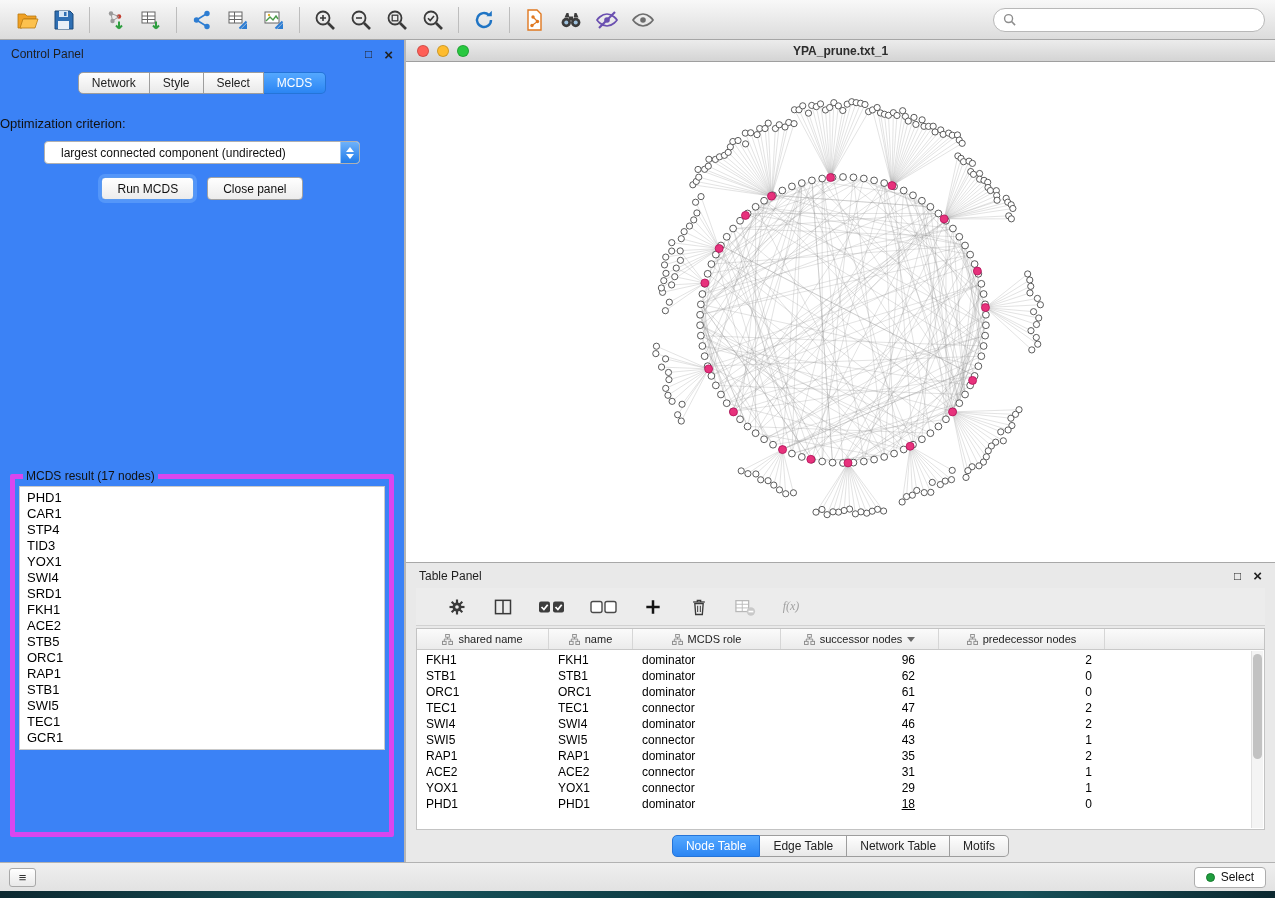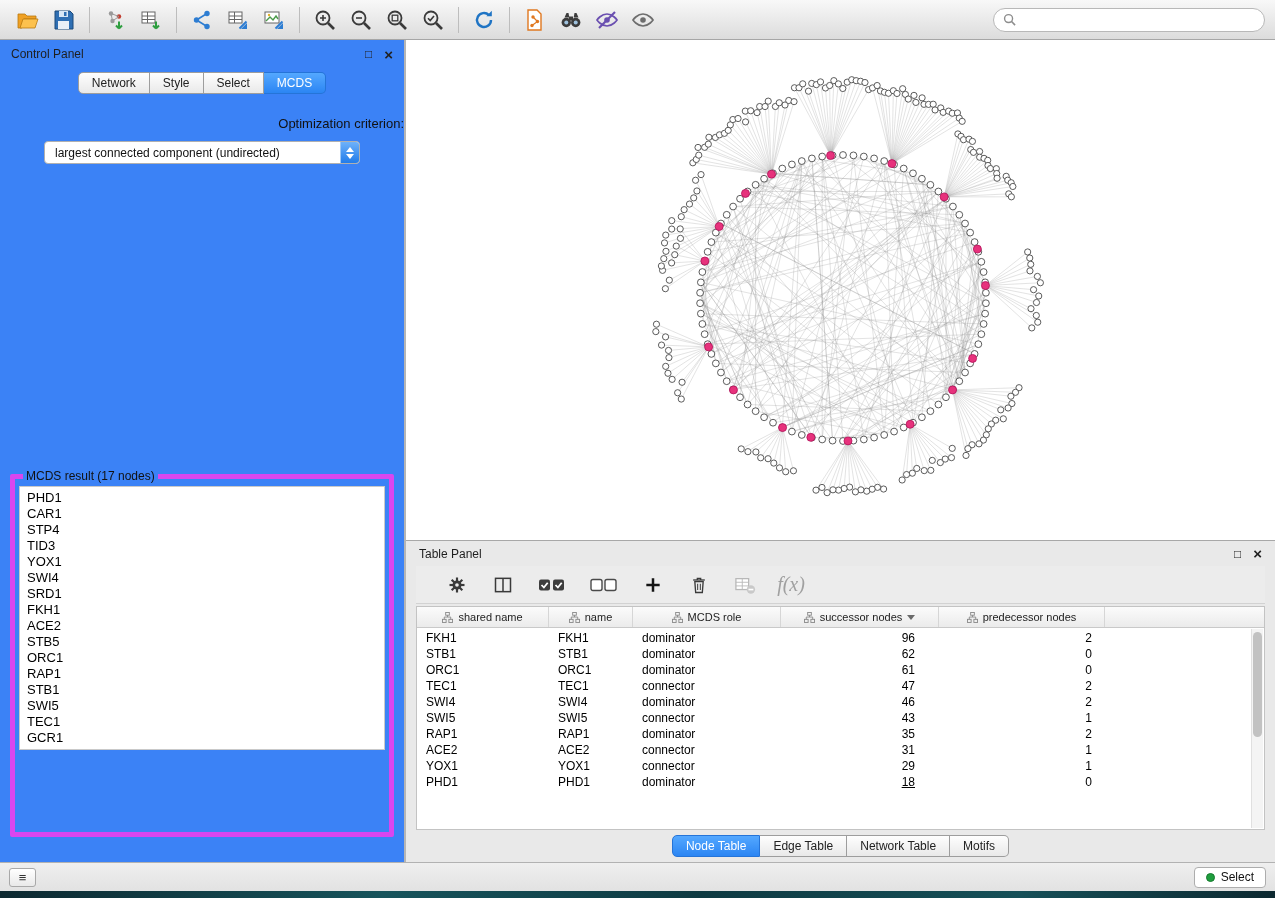--- a/index.html
+++ b/index.html
@@ -29,24 +29,24 @@
   .wicon { font-size:12px; color:#222; line-height:1; cursor:default; }
   .wicon.x { font-size:15px; font-weight:bold; }
 
   .tabbar { display:flex; justify-content:center; margin:4px 0 6px; }
   .tab { font-size:12px; color:#222; padding:3px 13px; border:1px solid #9d9d9d; border-left-width:0;
          background:linear-gradient(#fefefe,#e9e9e9); cursor:default; }
   .tab:first-child { border-left-width:1px; border-radius:5px 0 0 5px; }
   .tab:last-child { border-radius:0 5px 5px 0; }
   .tab.active { background:linear-gradient(#54a8ff,#2b85f3); border-color:#2574d8; color:#fff; }
 
-  .opt-label { text-align:right; font-size:13px; color:#111; margin:16px 0 10px; }
+  .opt-label { text-align:left; font-size:13px; color:#111; margin:16px 0 10px; }
   .dropdown { width:316px; margin:0 auto; height:23px; background:#fff; border:1px solid #b0b0b0;
               border-radius:4px; display:flex; align-items:center; font-size:12px; color:#111;
-              padding-left:10px; overflow:hidden; }
+              padding-left:16px; overflow:hidden; }
   .dropdown .stepper { margin-left:auto; width:19px; height:23px; background:linear-gradient(#71b4fb,#1e79e9);
                        border-left:1px solid #9ec7f5; display:flex; flex-direction:column; align-items:center;
                        justify-content:center; gap:2px; }
 
   .btn-row { display:flex; justify-content:center; gap:13px; margin:13px 0 0; }
   .pushbtn { font:12px "Liberation Sans",sans-serif; height:23px; padding:0 15px; color:#111;
              background:linear-gradient(#ffffff,#ececec); border:1px solid #a3a3a3; border-radius:4px; cursor:default; }
   .pushbtn.focused { box-shadow:0 0 0 3px rgba(98,162,250,.65); border-color:#5a9af0; }
 
   .result-box { margin:auto 10px 25px; height:368px; border:5px solid #d946ef; border-radius:2px;
@@ -66,21 +66,21 @@
   .net-canvas svg { position:absolute; inset:0; }
 
   
   .table-panel { flex:1 1 auto; background:#e9e9e9; border-top:1px solid #a8a8a8;
                  display:flex; flex-direction:column; min-height:0; }
   .tp-header { height:25px; display:flex; align-items:center; padding:0 13px; font-size:12px; color:#1e1e1e; }
   .tp-header .ctrls { margin-left:auto; display:flex; gap:12px; align-items:center; }
   .tp-toolbar { height:38px; flex:0 0 38px; display:flex; align-items:center; gap:20px; padding:0 0 0 28px;
                 background:#ececec; border-bottom:1px solid #d2d2d2; margin:0 10px; }
   .tp-toolbar .tbtn { display:flex; align-items:center; justify-content:center; width:26px; height:26px; }
-  .fx { font-family:"Liberation Serif",serif; font-style:italic; font-size:20px; color:#a0a0a0; }
+  .fx { font-family:"Liberation Serif",serif; font-style:italic; font-size:12px; color:#a0a0a0; }
 
   .table-wrap { margin:2px 10px 0; background:#fff; border:1px solid #c3c3c3; flex:1 1 auto;
                 position:relative; overflow:hidden; display:flex; flex-direction:column; }
   .thead { display:flex; height:21px; flex:0 0 21px; background:linear-gradient(#fbfbfb,#ebebeb);
            border-bottom:1px solid #c9c9c9; font-size:11px; color:#222; }
   .th { display:flex; align-items:center; justify-content:center; gap:5px;
         border-right:1px solid #d6d6d6; height:100%; }
   .th-fill { flex:1; border-right:none; }
   .tbody { flex:1; overflow:hidden; font-size:12px; color:#000; padding-top:2px; }
   .tr { display:flex; height:16px; align-items:center; }
@@ -273,20 +273,24 @@
         <span class="stepper">
           <svg width="8" height="5" viewBox="0 0 8 5">
               <path d="M4 0l4 5H0z" fill="#fff"></path>
             </svg>
           <svg width="8" height="5" viewBox="0 0 8 5">
               <path d="M4 5L0 0h8z" fill="#fff"></path>
             </svg>
         </span>
       </div>
 
+      <div class="btn-row">
+        <button class="pushbtn focused">Run MCDS</button>
+        <button class="pushbtn">Close panel</button>
+      </div>
 
       <fieldset class="result-box">
         <legend>MCDS result (17 nodes)</legend>
         <div class="result-list" id="mcds-list">
             <div>PHD1</div>
             <div>CAR1</div>
             <div>STP4</div>
             <div>TID3</div>
             <div>YOX1</div>
             <div>SWI4</div>
@@ -299,20 +303,28 @@
             <div>STB1</div>
             <div>SWI5</div>
             <div>TEC1</div>
             <div>GCR1</div>
           </div>
       </fieldset>
     </div>
 
     <div class="right">
 
+      <div class="net-titlebar">
+        <span class="lights">
+          <span class="light" style="background:#ff5f57"></span>
+          <span class="light" style="background:#febc2e"></span>
+          <span class="light" style="background:#28c840"></span>
+        </span>
+        <span class="net-title">YPA_prune.txt_1</span>
+      </div>
       <div class="net-canvas">
         <svg id="net" width="867" height="500" viewBox="0 0 867 500">
             <g stroke="#8f8f8f" stroke-width="0.5" stroke-opacity="0.5">
               <line x1="385.9159827584381" y1="391.5643035487544" x2="553.3004329251859" y2="341.20582492478724"></line>
               <line x1="506.98675223698524" y1="133.29693463543552" x2="553.3004329251859" y2="341.20582492478724"></line>
               <line x1="385.9159827584381" y1="391.5643035487544" x2="327.0834590116699" y2="166.52675791707853"></line>
               <line x1="320.6995670748142" y1="341.2058249247873" x2="294.0954026830558" y2="252.77735070275483"></line>
               <line x1="575.3501686792118" y1="294.16947368201033" x2="559.0638117323406" y2="183.50553131022596"></line>
               <line x1="385.9159827584381" y1="391.5643035487544" x2="546.9165409883301" y2="349.47324208292144"></line>
               <line x1="532.4265900047802" y1="151.49757786763922" x2="327.0834590116699" y2="349.47324208292144"></line>

